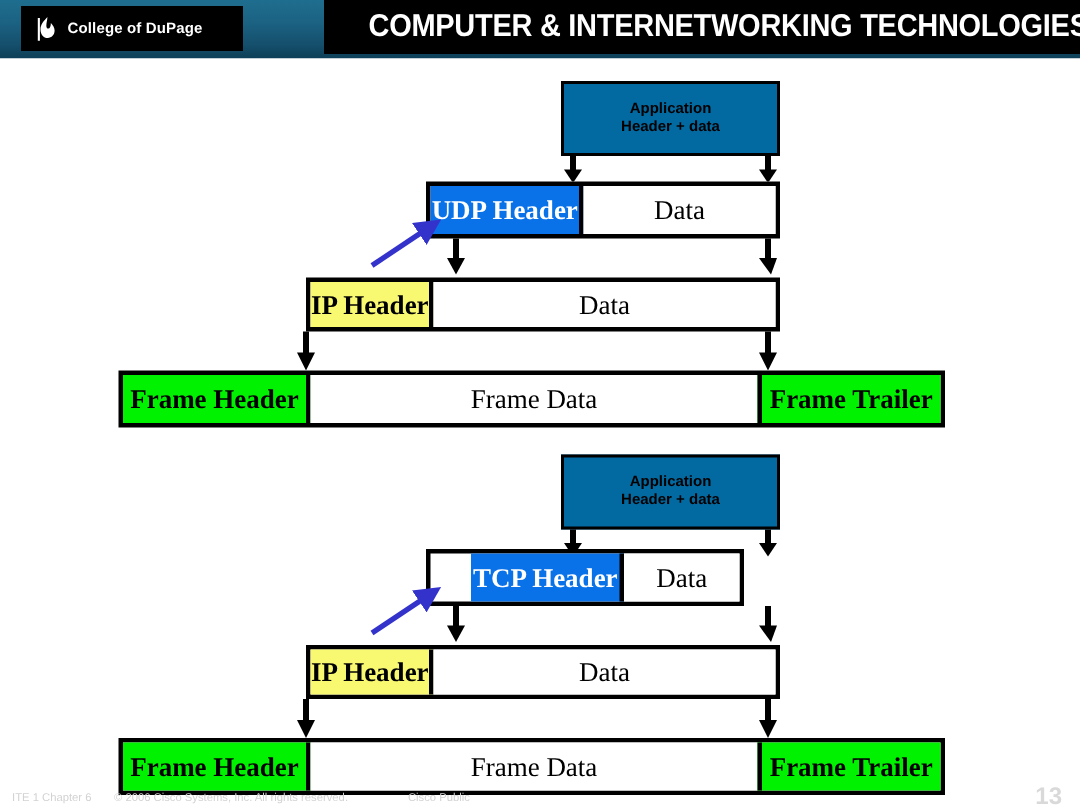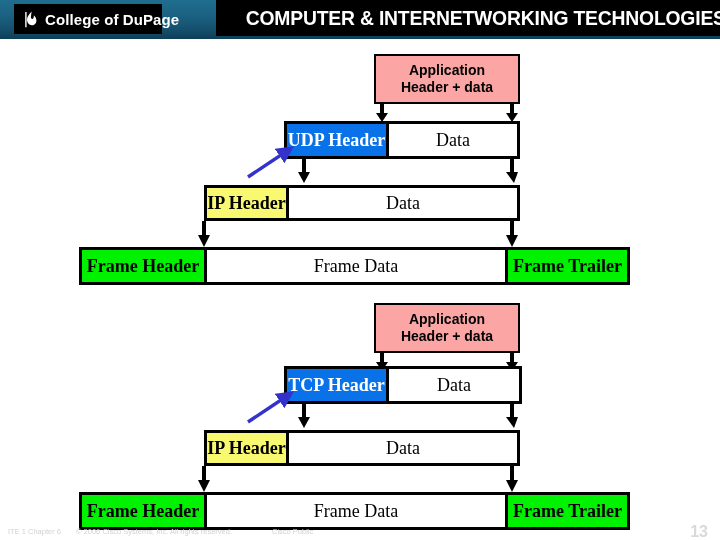--- a/index.html
+++ b/index.html
@@ -52,21 +52,21 @@
     padding-left: 10px;
     box-sizing: border-box;
   }
   #logo-mark {
     width: 15px; height: 17px;
     margin-right: 6px;
     flex: 0 0 auto;
   }
   #logo-text {
     color: #ffffff;
-    font-size: 15px;
+    font-size: 10px;
     font-weight: bold;
     white-space: nowrap;
     letter-spacing: 0.1px;
   }
   #banner-rule {
     position: absolute;
     left: 0; top: 39px;
     width: 720px; height: 3px;
     background: #ffffff;
   }
@@ -105,29 +105,29 @@
   }
   .fill-blue   { background: #0a72e8; color: #ffffff; }
   .fill-yellow { background: #f9f871; color: #000000; }
   .fill-green  { background: #00f200; color: #000000; }
   .fill-white  { background: #ffffff; color: #000000; }
 
   
   .app-box {
     position: absolute;
     border: 2px solid #000000;
-    background: #fca5a5;
+    background: #0369a1;
     box-sizing: border-box;
     display: flex;
     flex-direction: column;
     align-items: center;
     justify-content: center;
     font-family: "Liberation Sans", sans-serif;
     font-weight: bold;
-    font-size: 14px;
+    font-size: 10px;
     color: #000000;
     line-height: 1.25;
   }
 
   
   .arrow-svg { position: absolute; overflow: visible; }
 
   
   #footer {
     position: absolute;
@@ -239,21 +239,21 @@
 
   <svg class="arrow-svg" style="left:374px; top:353px; width:146px; height:18px;">
     <g fill="#000000">
       <rect x="6" y="0" width="4" height="11"></rect>
       <polygon points="2,9 14,9 8,18"></polygon>
       <rect x="136" y="0" width="4" height="11"></rect>
       <polygon points="132,9 144,9 138,18"></polygon>
     </g>
   </svg>
 
-  <div class="pdu-row" style="left:284px; top:366px; width:238px; height:38px;">
+  <div class="pdu-row" style="left:284px; top:366px; width:212px; height:38px;padding-left:27px;">
     <div class="seg seg-serif seg-hdr fill-blue" style="width:102px;">TCP Header</div>
     <div class="seg seg-serif fill-white" style="flex:1;">Data</div>
   </div>
 
   <svg class="arrow-svg" style="left:284px; top:404px; width:236px; height:24px;">
     <g fill="#000000">
       <rect x="18" y="0" width="4" height="15"></rect>
       <polygon points="14,13 26,13 20,24"></polygon>
       <rect x="226" y="0" width="4" height="15"></rect>
       <polygon points="222,13 234,13 230,24"></polygon>

